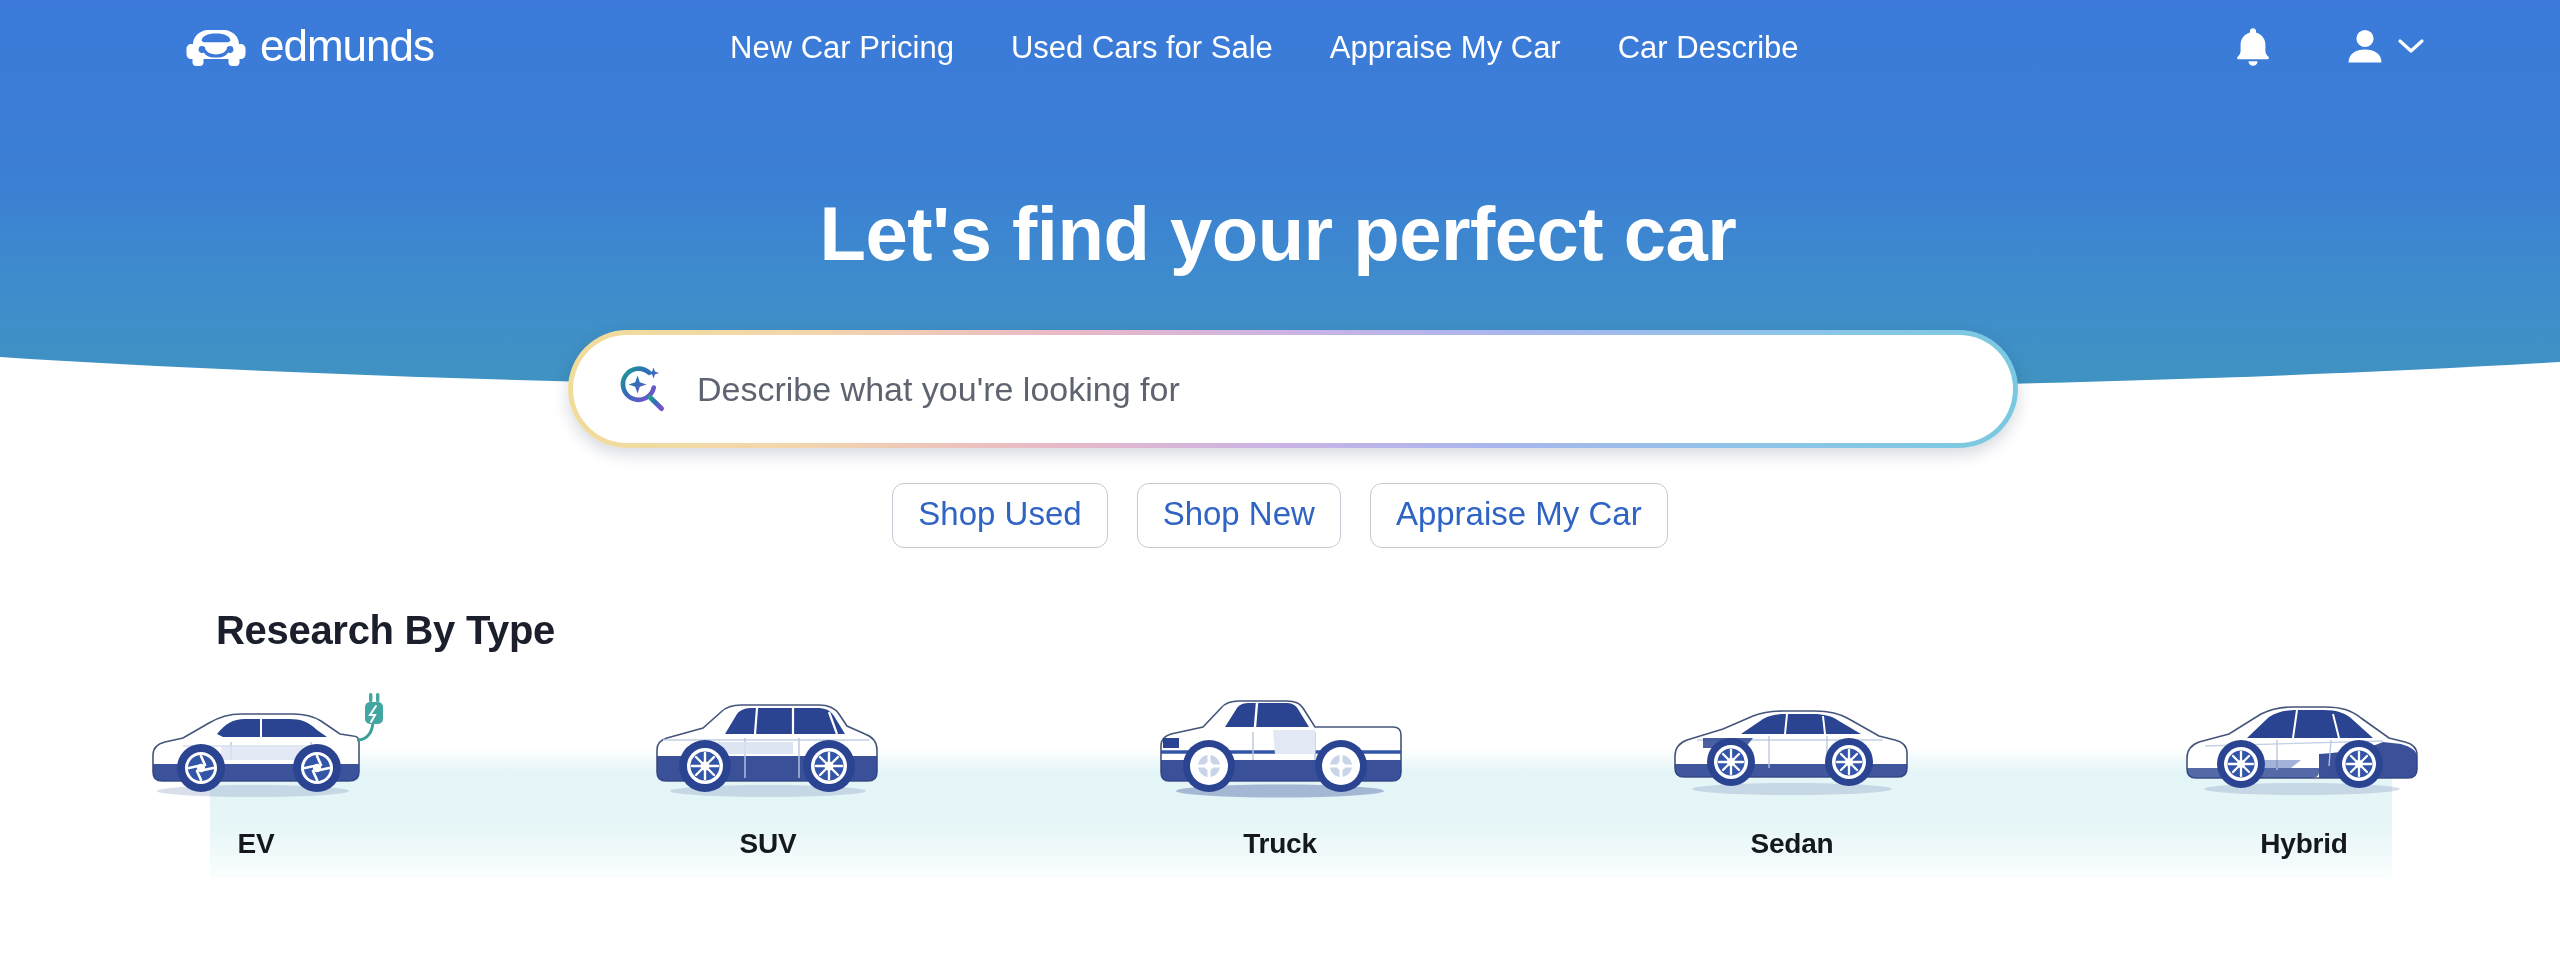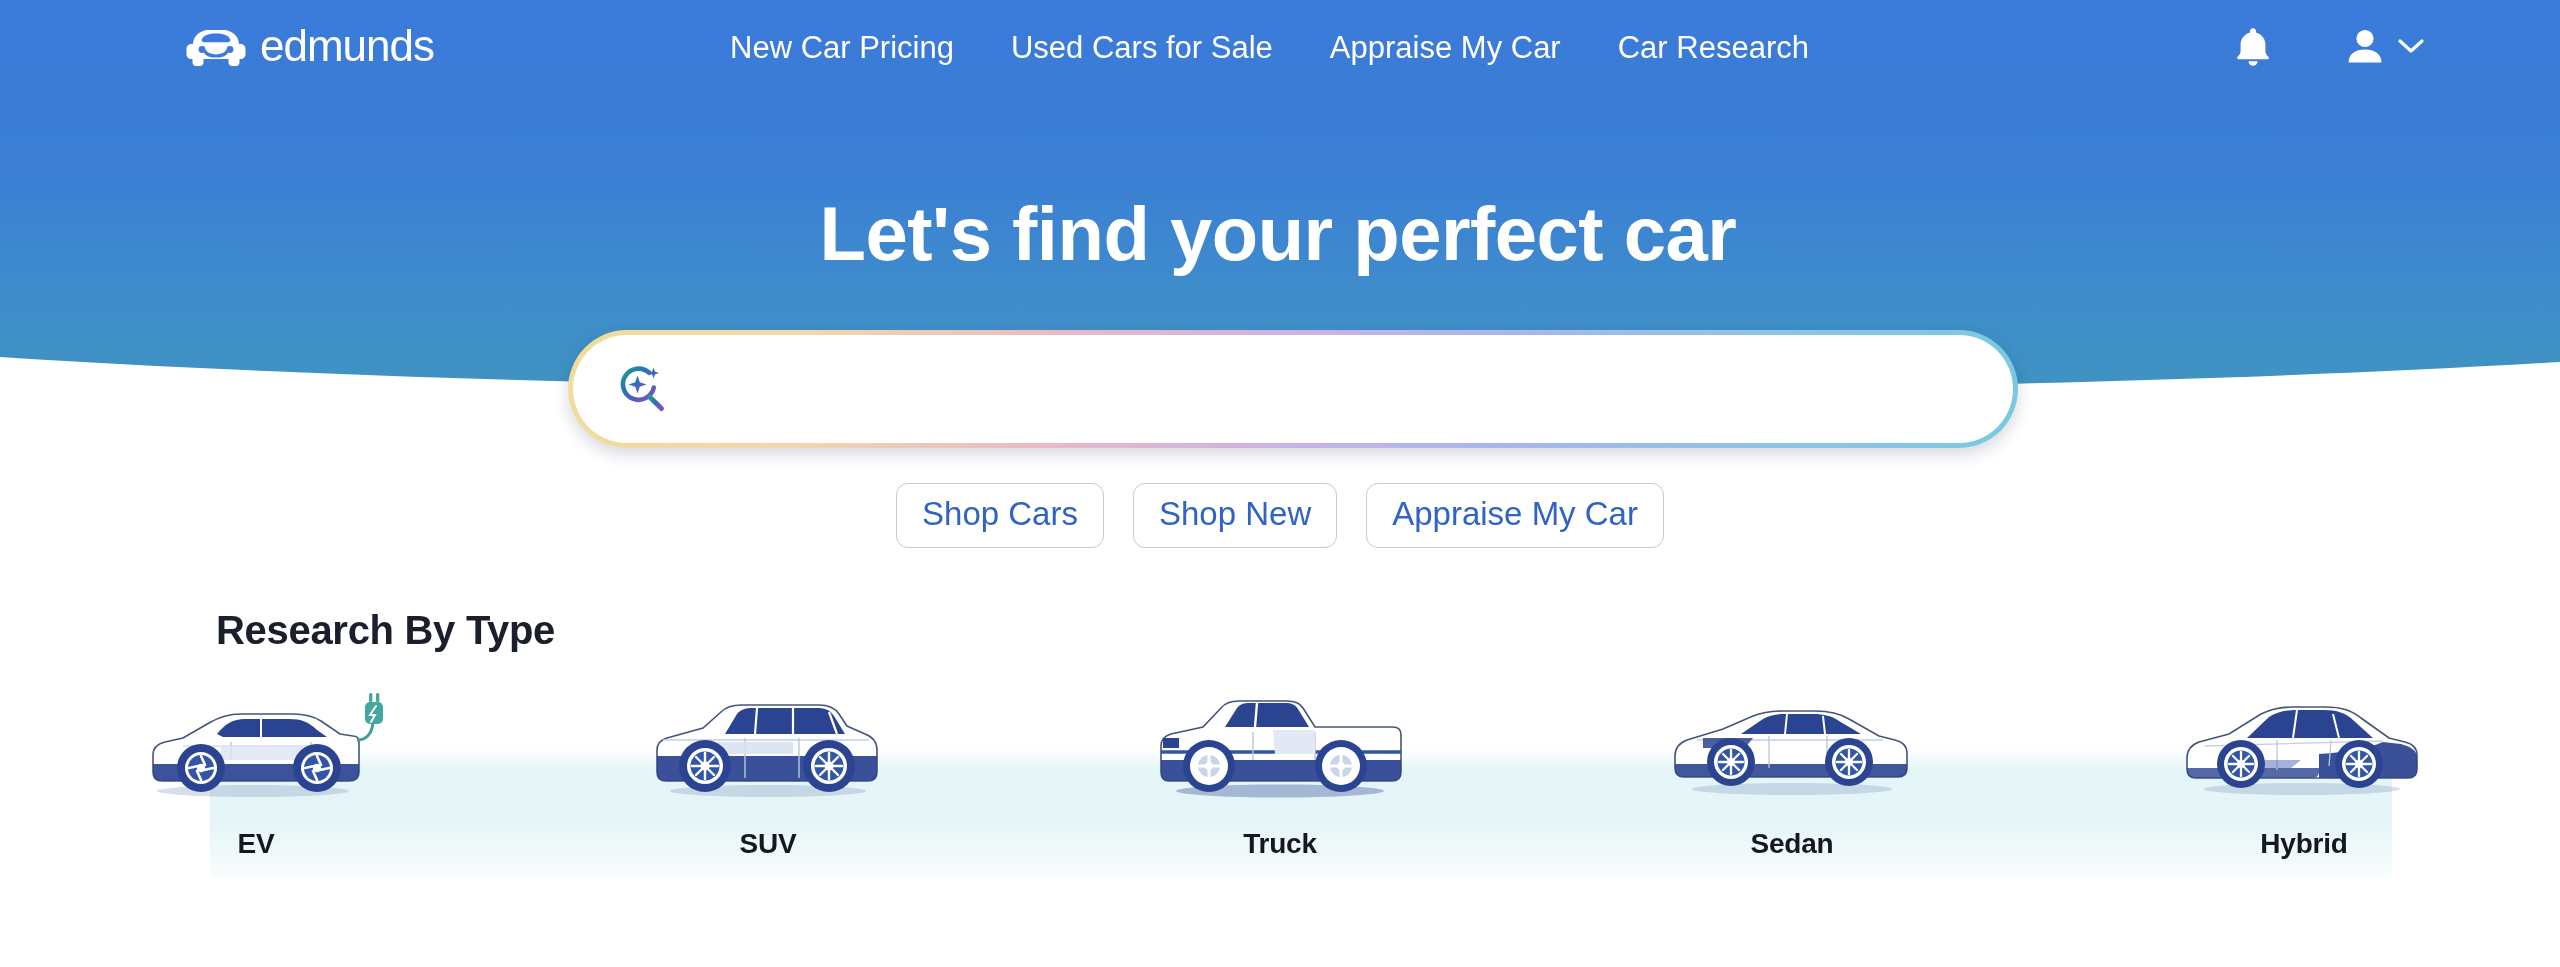--- a/index.html
+++ b/index.html
@@ -114,21 +114,21 @@
         <circle cx="45" cy="25.5" r="3.4" fill="#3b7ada"></circle>
         <path d="M20 27.5 C24 33.5 38 33.5 42 27.5" stroke="#3b7ada" stroke-width="3.2" fill="none" stroke-linecap="round"></path>
       </svg>
       <span class="logo-word">edmunds</span>
     </div>
 
     <nav class="nav">
       <span class="nav-item">New Car Pricing</span>
       <span class="nav-item">Used Cars for Sale</span>
       <span class="nav-item">Appraise My Car</span>
-      <span class="nav-item">Car Research</span>
+      <span class="nav-item">Car Describe</span>
     </nav>
 
     <div class="header-right">
       <div class="bell-btn">
         <svg width="40" height="44" viewBox="0 0 40 44" xmlns="http://www.w3.org/2000/svg">
           <path d="M20 4.2 C21.7 4.2 23 5.5 23 7.1 L23 8.6 C28.6 10 32.4 14.9 32.4 20.8 L32.4 26.6 C32.4 29.4 33.5 31.3 35.4 32.7 C36.4 33.5 35.9 35.2 34.6 35.2 L5.4 35.2 C4.1 35.2 3.6 33.5 4.6 32.7 C6.5 31.3 7.6 29.4 7.6 26.6 L7.6 20.8 C7.6 14.9 11.4 10 17 8.6 L17 7.1 C17 5.5 18.3 4.2 20 4.2 Z" fill="#ffffff"></path>
           <path d="M15.5 37.2 L24.5 37.2 C24.5 40 22.5 41.8 20 41.8 C17.5 41.8 15.5 40 15.5 37.2 Z" fill="#ffffff"></path>
         </svg>
       </div>
       <div class="account-btn">
@@ -153,25 +153,26 @@
             <stop offset="0%" stop-color="#1f9e8e"></stop>
             <stop offset="40%" stop-color="#2f6fb5"></stop>
             <stop offset="100%" stop-color="#7b4fd0"></stop>
           </linearGradient>
         </defs>
         <path d="M36.2 11.8 A15.6 15.6 0 1 0 40.8 26.5" stroke="url(#aiGrad)" stroke-width="4.6" fill="none" stroke-linecap="round"></path>
         <line x1="37.2" y1="36.5" x2="48.5" y2="47.5" stroke="url(#aiGrad)" stroke-width="5" stroke-linecap="round"></line>
         <path d="M24.5 14.5 L26.8 21.2 L33.5 23.5 L26.8 25.8 L24.5 32.5 L22.2 25.8 L15.5 23.5 L22.2 21.2 Z" fill="url(#aiGrad)"></path>
         <path d="M40.5 6.5 L41.9 10.6 L46 12 L41.9 13.4 L40.5 17.5 L39.1 13.4 L35 12 L39.1 10.6 Z" fill="url(#aiGrad)"></path>
       </svg>
+      <input class="search-input" type="text" placeholder="Describe what you're looking for" style="">
     </div>
   </div>
 
   <div class="cta-row">
-    <button class="cta-btn">Shop Cars</button>
+    <button class="cta-btn">Shop Used</button>
     <button class="cta-btn">Shop New</button>
     <button class="cta-btn">Appraise My Car</button>
   </div>
 
   <h2 class="section-title">Research By Type</h2>
   <div class="type-band"></div>
 
   <div class="type-row">
 
     <div class="type-card">

